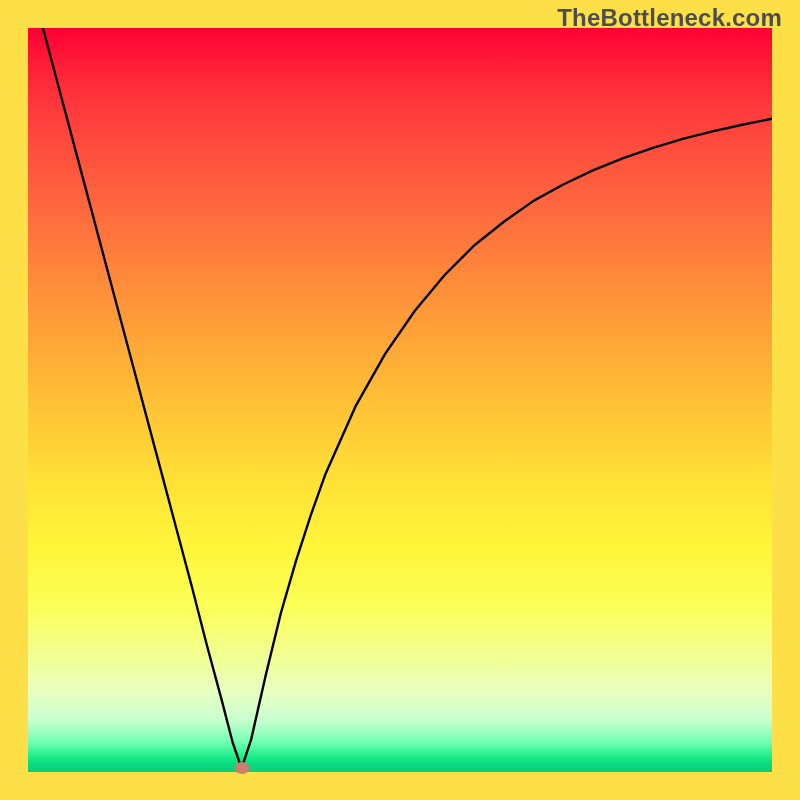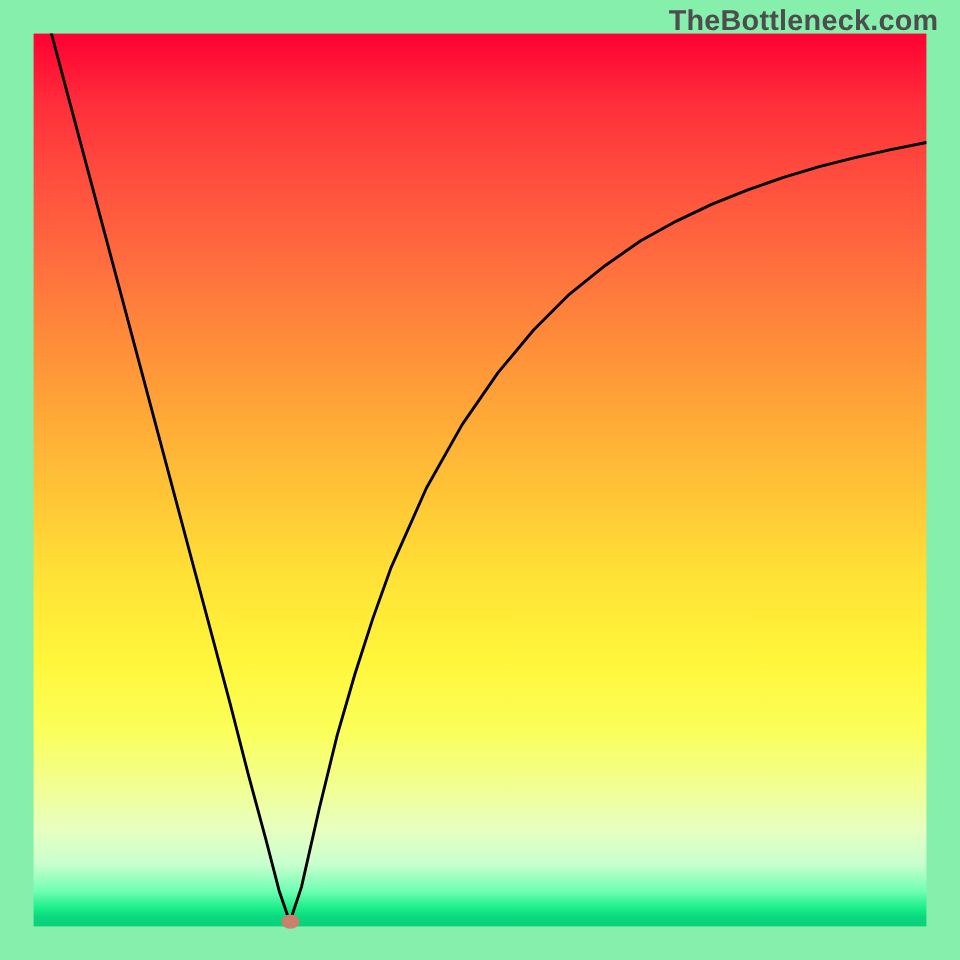--- a/index.html
+++ b/index.html
@@ -1,21 +1,21 @@
 <!DOCTYPE html>
 <html><head>
 <meta charset="utf-8">
 <style>
   * { margin: 0; padding: 0; box-sizing: border-box; }
   html, body { width: 800px; height: 800px; overflow: hidden; background: #000; }
   .frame {
     position: relative;
     width: 800px;
     height: 800px;
-    background: #86efac;
+    background: #fde047;
   }
   .watermark {
     position: absolute;
     top: 4px;
     right: 18px;
     font-family: Arial, Helvetica, sans-serif;
     font-size: 24px;
     font-weight: 600;
     color: #4d4d4d;
     letter-spacing: 0.2px;

